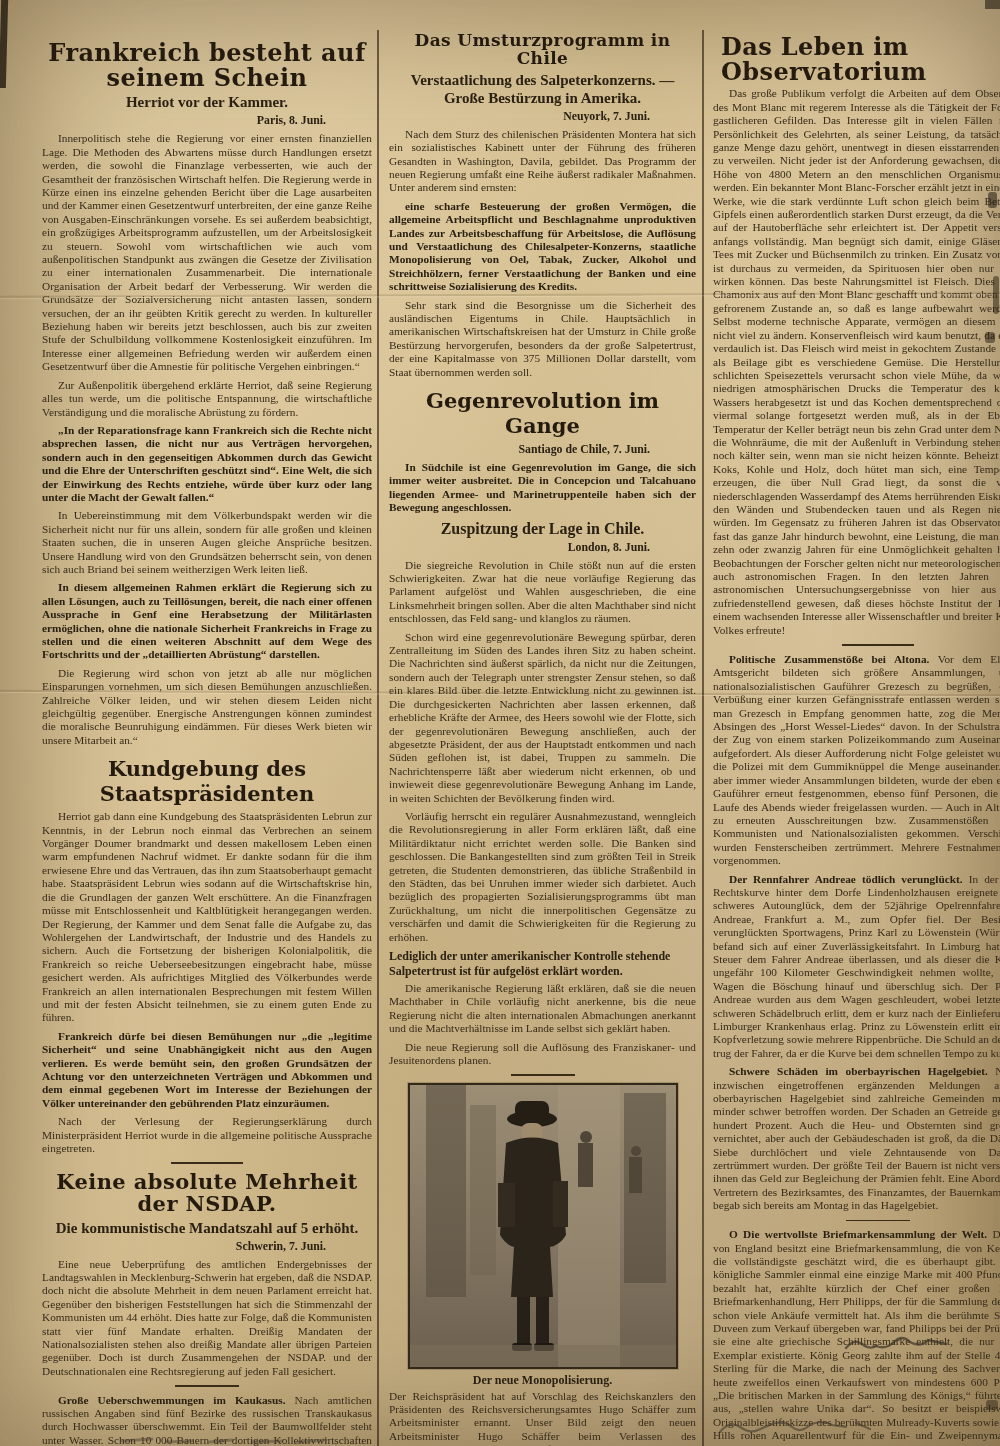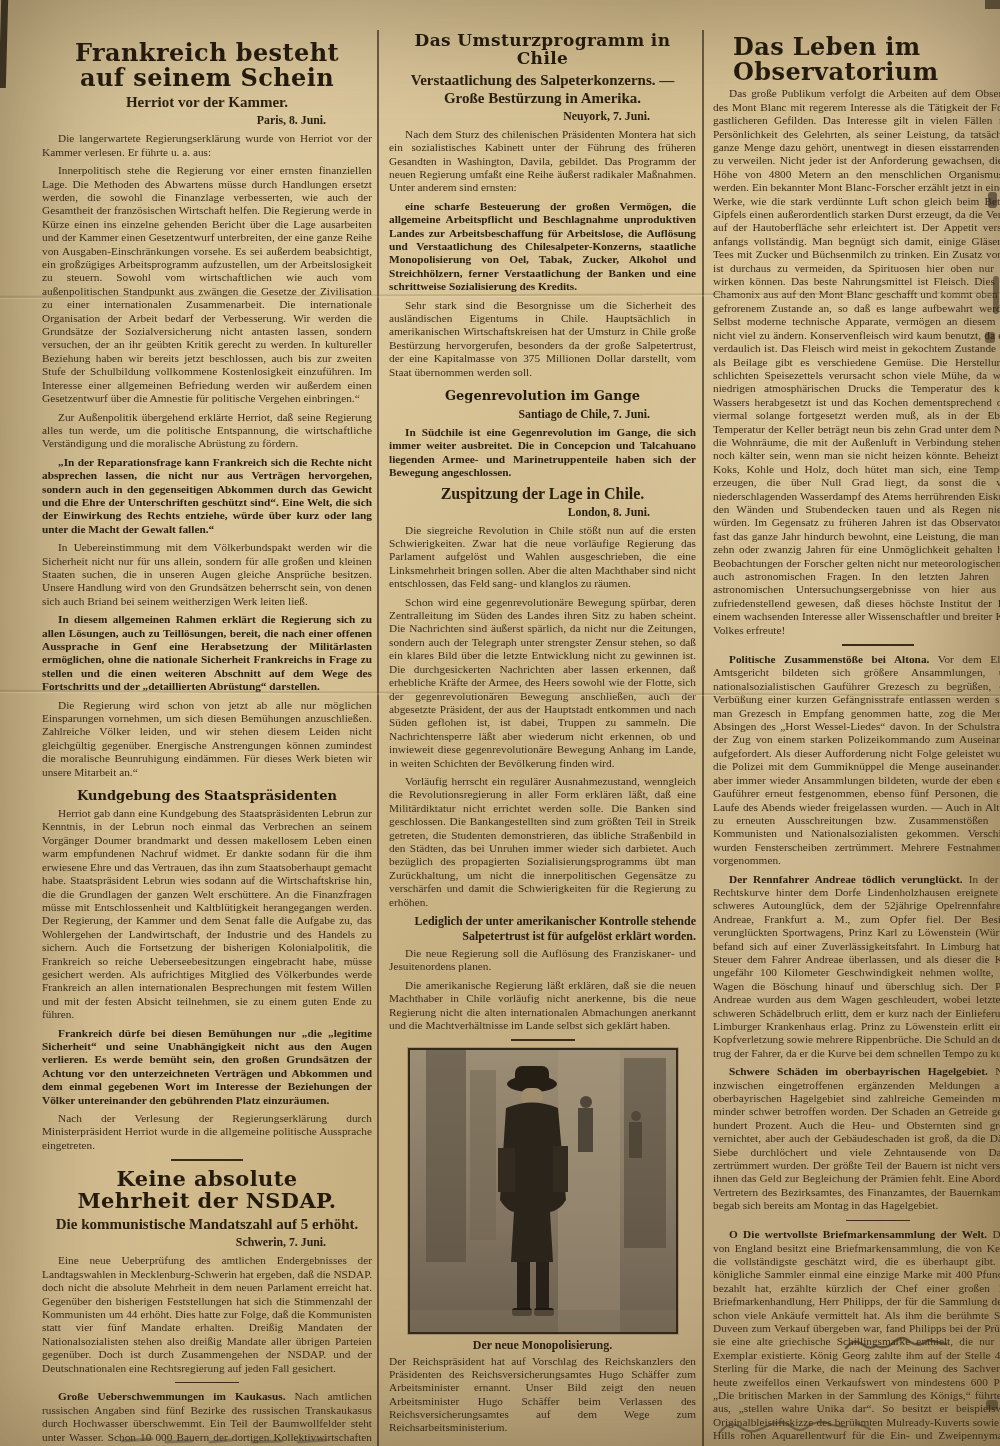--- a/index.html
+++ b/index.html
@@ -17,29 +17,29 @@
   .col{position:absolute;}
   .col1{left:42px;top:40px;width:330px;}
   .col2{left:389px;top:32px;width:307px;}
   .col3{left:713px;top:34px;width:330px;}
   .divider{position:absolute;top:30px;bottom:0;width:2px;background:rgba(56,42,22,.68);}
   .d1{left:377px;}
   .d2{left:702px;}
 
   .headline{
     font-family:"DejaVu Serif", serif;font-weight:bold;text-align:center;
-    font-size:24px;line-height:1.05;margin:0 16px 3px;letter-spacing:.4px;color:#241b0e;
+    font-size:24px;line-height:1.05;margin:0 4px 3px;letter-spacing:.4px;color:#241b0e;
   }
   .headline.mid{font-size:17px;}
   .headline.small{font-size:21px;margin-top:2px;}
   .subhead{text-align:center;font-weight:bold;font-size:15px;line-height:1.2;margin:0 0 2px;color:#2b2112;}
   .dateline{text-align:right;padding-right:46px;font-weight:bold;font-size:11.8px;margin:1px 0 4px;color:#2b2112;}
-  .crosshead{font-family:"DejaVu Serif", serif;font-weight:bold;text-align:center;font-size:13px;margin:9px 0 4px;color:#241b0e;}
+  .crosshead{font-family:"DejaVu Serif", serif;font-weight:bold;text-align:center;font-size:21px;margin:9px 0 4px;color:#241b0e;}
   .minihead{text-align:center;font-weight:bold;font-size:16px;margin:5px 0 2px;color:#2b2112;}
-  .boldhead{text-align:right;font-weight:bold;font-size:12px;line-height:1.25;margin:0 0 3px;color:#2b2112;}
+  .boldhead{text-align:left;font-weight:bold;font-size:12px;line-height:1.25;margin:0 0 3px;color:#2b2112;}
 
   p{margin:0 0 5px;text-align:justify;text-indent:16px;font-size:11.3px;line-height:13.4px;}
   p.bp{font-weight:bold;color:#2b2112;}
   .lead{font-weight:bold;color:#2b2112;}
 
   .rule{width:72px;height:2px;background:#3a2c17;margin:7px auto 7px;}
   .rule.thin{height:1.5px;width:64px;}
 
   .photo-wrap{width:270px;margin:7px auto 3px;}
   .photo{display:block;border:2px solid #33291a;box-shadow:0 0 0 1px rgba(120,100,70,.4);}
@@ -63,21 +63,20 @@
 </head>
 <body>
 
 <div class="page">
 
   <div class="col col1">
     <article>
       <h1 class="headline">Frankreich besteht auf seinem Schein</h1>
       <div class="subhead">Herriot vor der Kammer.</div>
       <div class="dateline">Paris, 8. Juni.</div>
-      <p>Die langerwartete Regierungserklärung wurde von Herriot vor der Kammer verlesen. Er führte u. a. aus:</p>
       <p>Innerpolitisch stehe die Regierung vor einer ernsten finanziellen Lage. Die Methoden des Abwartens müsse durch Handlungen ersetzt werden, die sowohl die Finanzlage verbesserten, wie auch der Gesamtheit der französischen Wirtschaft helfen. Die Regierung werde in Kürze einen ins einzelne gehenden Bericht über die Lage ausarbeiten und der Kammer einen Gesetzentwurf unterbreiten, der eine ganze Reihe von Ausgaben-Einschränkungen vorsehe. Es sei außerdem beabsichtigt, ein großzügiges Arbeitsprogramm aufzustellen, um der Arbeitslosigkeit zu steuern. Sowohl vom wirtschaftlichen wie auch vom außenpolitischen Standpunkt aus zwängen die Gesetze der Zivilisation zu einer internationalen Zusammenarbeit. Die internationale Organisation der Arbeit bedarf der Verbesserung. Wir werden die Grundsätze der Sozialversicherung nicht antasten lassen, sondern versuchen, der an ihr geübten Kritik gerecht zu werden. In kultureller Beziehung haben wir bereits jetzt beschlossen, auch bis zur zweiten Stufe der Schulbildung vollkommene Kostenlosigkeit einzuführen. Im Interesse einer allgemeinen Befriedung werden wir außerdem einen Gesetzentwurf über die Amnestie für politische Vergehen einbringen.“</p>
       <p>Zur Außenpolitik übergehend erklärte Herriot, daß seine Regierung alles tun werde, um die politische Entspannung, die wirtschaftliche Verständigung und die moralische Abrüstung zu fördern.</p>
       <p class="bp">„In der Reparationsfrage kann Frankreich sich die Rechte nicht absprechen lassen, die nicht nur aus Verträgen hervorgehen, sondern auch in den gegenseitigen Abkommen durch das Gewicht und die Ehre der Unterschriften geschützt sind“. Eine Welt, die sich der Einwirkung des Rechts entziehe, würde über kurz oder lang unter die Macht der Gewalt fallen.“</p>
       <p>In Uebereinstimmung mit dem Völkerbundspakt werden wir die Sicherheit nicht nur für uns allein, sondern für alle großen und kleinen Staaten suchen, die in unseren Augen gleiche Ansprüche besitzen. Unsere Handlung wird von den Grundsätzen beherrscht sein, von denen sich auch Briand bei seinem weitherzigen Werk leiten ließ.</p>
       <p class="bp">In diesem allgemeinen Rahmen erklärt die Regierung sich zu allen Lösungen, auch zu Teillösungen, bereit, die nach einer offenen Aussprache in Genf eine Herabsetzung der Militärlasten ermöglichen, ohne die nationale Sicherheit Frankreichs in Frage zu stellen und die einen weiteren Abschnitt auf dem Wege des Fortschritts und der „detaillierten Abrüstung“ darstellen.</p>
       <p>Die Regierung wird schon von jetzt ab alle nur möglichen Einsparungen vornehmen, um sich diesen Bemühungen anzuschließen. Zahlreiche Völker leiden, und wir stehen diesem Leiden nicht gleichgültig gegenüber. Energische Anstrengungen können zumindest die moralische Beunruhigung eindämmen. Für dieses Werk bieten wir unsere Mitarbeit an.“</p>
       <h2 class="crosshead">Kundgebung des Staatspräsidenten</h2>
       <p>Herriot gab dann eine Kundgebung des Staatspräsidenten Lebrun zur Kenntnis, in der Lebrun noch einmal das Verbrechen an seinem Vorgänger Doumer brandmarkt und dessen makellosem Leben einen warm empfundenen Nachruf widmet. Er dankte sodann für die ihm erwiesene Ehre und das Vertrauen, das ihn zum Staatsoberhaupt gemacht habe. Staatspräsident Lebrun wies sodann auf die Wirtschaftskrise hin, die die Grundlagen der ganzen Welt erschüttere. An die Finanzfragen müsse mit Entschlossenheit und Kaltblütigkeit herangegangen werden. Der Regierung, der Kammer und dem Senat falle die Aufgabe zu, das Wohlergehen der Landwirtschaft, der Industrie und des Handels zu sichern. Auch die Fortsetzung der bisherigen Kolonialpolitik, die Frankreich so reiche Ueberseebesitzungen eingebracht habe, müsse gesichert werden. Als aufrichtiges Mitglied des Völkerbundes werde Frankreich an allen internationalen Besprechungen mit festem Willen und mit der festen Absicht teilnehmen, sie zu einem guten Ende zu führen.</p>
       <p class="bp">Frankreich dürfe bei diesen Bemühungen nur „die „legitime Sicherheit“ und seine Unabhängigkeit nicht aus den Augen verlieren. Es werde bemüht sein, den großen Grundsätzen der Achtung vor den unterzeichneten Verträgen und Abkommen und dem einmal gegebenen Wort im Interesse der Beziehungen der Völker untereinander den gebührenden Platz einzuräumen.</p>
       <p>Nach der Verlesung der Regierungserklärung durch Ministerpräsident Herriot wurde in die allgemeine politische Aussprache eingetreten.</p>
@@ -105,22 +104,22 @@
       <p>Sehr stark sind die Besorgnisse um die Sicherheit des ausländischen Eigentums in Chile. Hauptsächlich in amerikanischen Wirtschaftskreisen hat der Umsturz in Chile große Bestürzung hervorgerufen, besonders da der große Salpetertrust, der eine Kapitalmasse von 375 Millionen Dollar darstellt, vom Staat übernommen werden soll.</p>
       <h2 class="crosshead">Gegenrevolution im Gange</h2>
       <div class="dateline">Santiago de Chile, 7. Juni.</div>
       <p class="bp">In Südchile ist eine Gegenrevolution im Gange, die sich immer weiter ausbreitet. Die in Concepcion und Talcahuano liegenden Armee- und Marinetruppenteile haben sich der Bewegung angeschlossen.</p>
       <div class="minihead">Zuspitzung der Lage in Chile.</div>
       <div class="dateline">London, 8. Juni.</div>
       <p>Die siegreiche Revolution in Chile stößt nun auf die ersten Schwierigkeiten. Zwar hat die neue vorläufige Regierung das Parlament aufgelöst und Wahlen ausgeschrieben, die eine Linksmehrheit bringen sollen. Aber die alten Machthaber sind nicht entschlossen, das Feld sang- und klanglos zu räumen.</p>
       <p>Schon wird eine gegenrevolutionäre Bewegung spürbar, deren Zentralleitung im Süden des Landes ihren Sitz zu haben scheint. Die Nachrichten sind äußerst spärlich, da nicht nur die Zeitungen, sondern auch der Telegraph unter strengster Zensur stehen, so daß ein klares Bild über die letzte Entwicklung nicht zu gewinnen ist. Die durchgesickerten Nachrichten aber lassen erkennen, daß erhebliche Kräfte der Armee, des Heers sowohl wie der Flotte, sich der gegenrevolutionären Bewegung anschließen, auch der abgesetzte Präsident, der aus der Hauptstadt entkommen und nach Süden geflohen ist, ist dabei, Truppen zu sammeln. Die Nachrichtensperre läßt aber wiederum nicht erkennen, ob und inwieweit diese gegenrevolutionäre Bewegung Anhang im Lande, in weiten Schichten der Bevölkerung finden wird.</p>
       <p>Vorläufig herrscht ein regulärer Ausnahmezustand, wenngleich die Revolutionsregierung in aller Form erklären läßt, daß eine Militärdiktatur nicht errichtet werden solle. Die Banken sind geschlossen. Die Bankangestellten sind zum größten Teil in Streik getreten, die Studenten demonstrieren, das übliche Straßenbild in den Städten, das bei Unruhen immer wieder sich darbietet. Auch bezüglich des propagierten Sozialisierungsprogramms übt man Zurückhaltung, um nicht die innerpolitischen Gegensätze zu verschärfen und damit die Schwierigkeiten für die Regierung zu erhöhen.</p>
       <div class="boldhead">Lediglich der unter amerikanischer Kontrolle stehende Salpetertrust ist für aufgelöst erklärt worden.</div>
+      <p>Die amerikanische Regierung läßt erklären, daß sie die neuen Machthaber in Chile vorläufig nicht anerkenne, bis die neue Regierung nicht die alten internationalen Abmachungen anerkannt und die Machtverhältnisse im Lande selbst sich geklärt haben.</p>
       <p>Die neue Regierung soll die Auflösung des Franziskaner- und Jesuitenordens planen.</p>
-      <p>Die amerikanische Regierung läßt erklären, daß sie die neuen Machthaber in Chile vorläufig nicht anerkenne, bis die neue Regierung nicht die alten internationalen Abmachungen anerkannt und die Machtverhältnisse im Lande selbst sich geklärt haben.</p>
     </article>
     <div class="rule thin"></div>
     <figure class="photo-wrap" style="margin-top:2px;margin-bottom:2px;">
       <svg class="photo" width="266" height="282" viewBox="0 0 266 282" preserveAspectRatio="none" role="img">
         <defs>
           <linearGradient id="pbg" x1="0" y1="0" x2="0" y2="1">
             <stop offset="0" stop-color="#9c8e75"></stop>
               <stop offset="0.55" stop-color="#847662"></stop>
               <stop offset="1" stop-color="#6b5f4e"></stop>
           </linearGradient>

